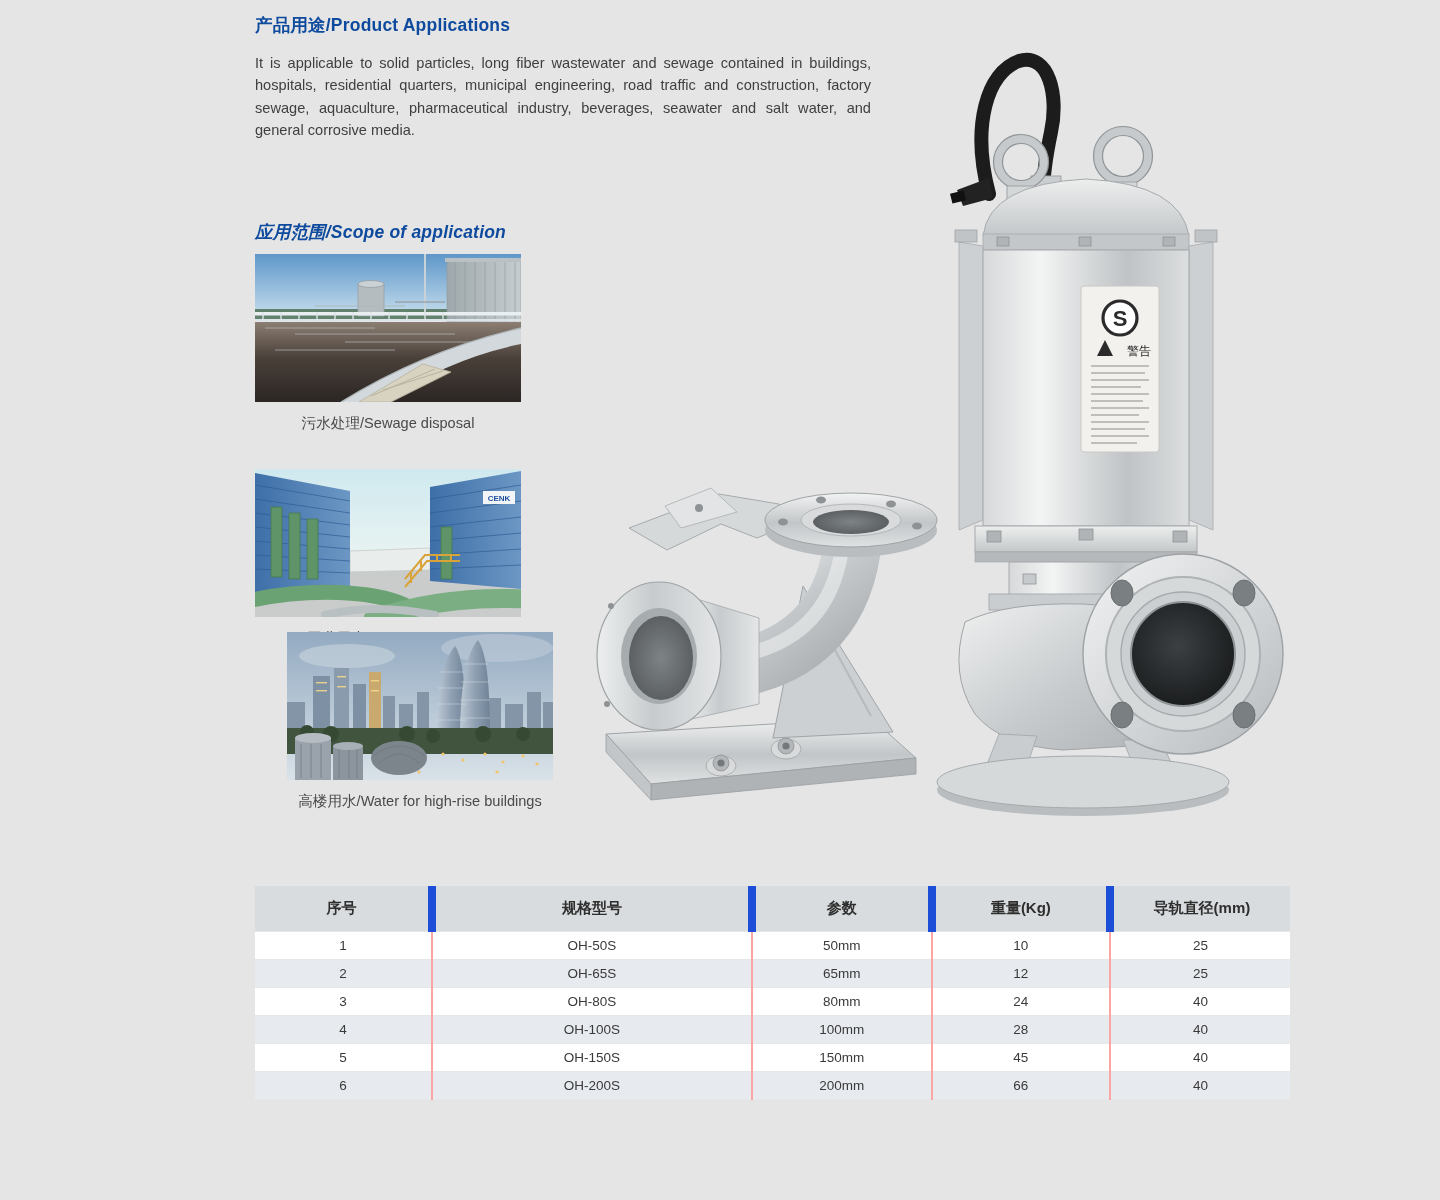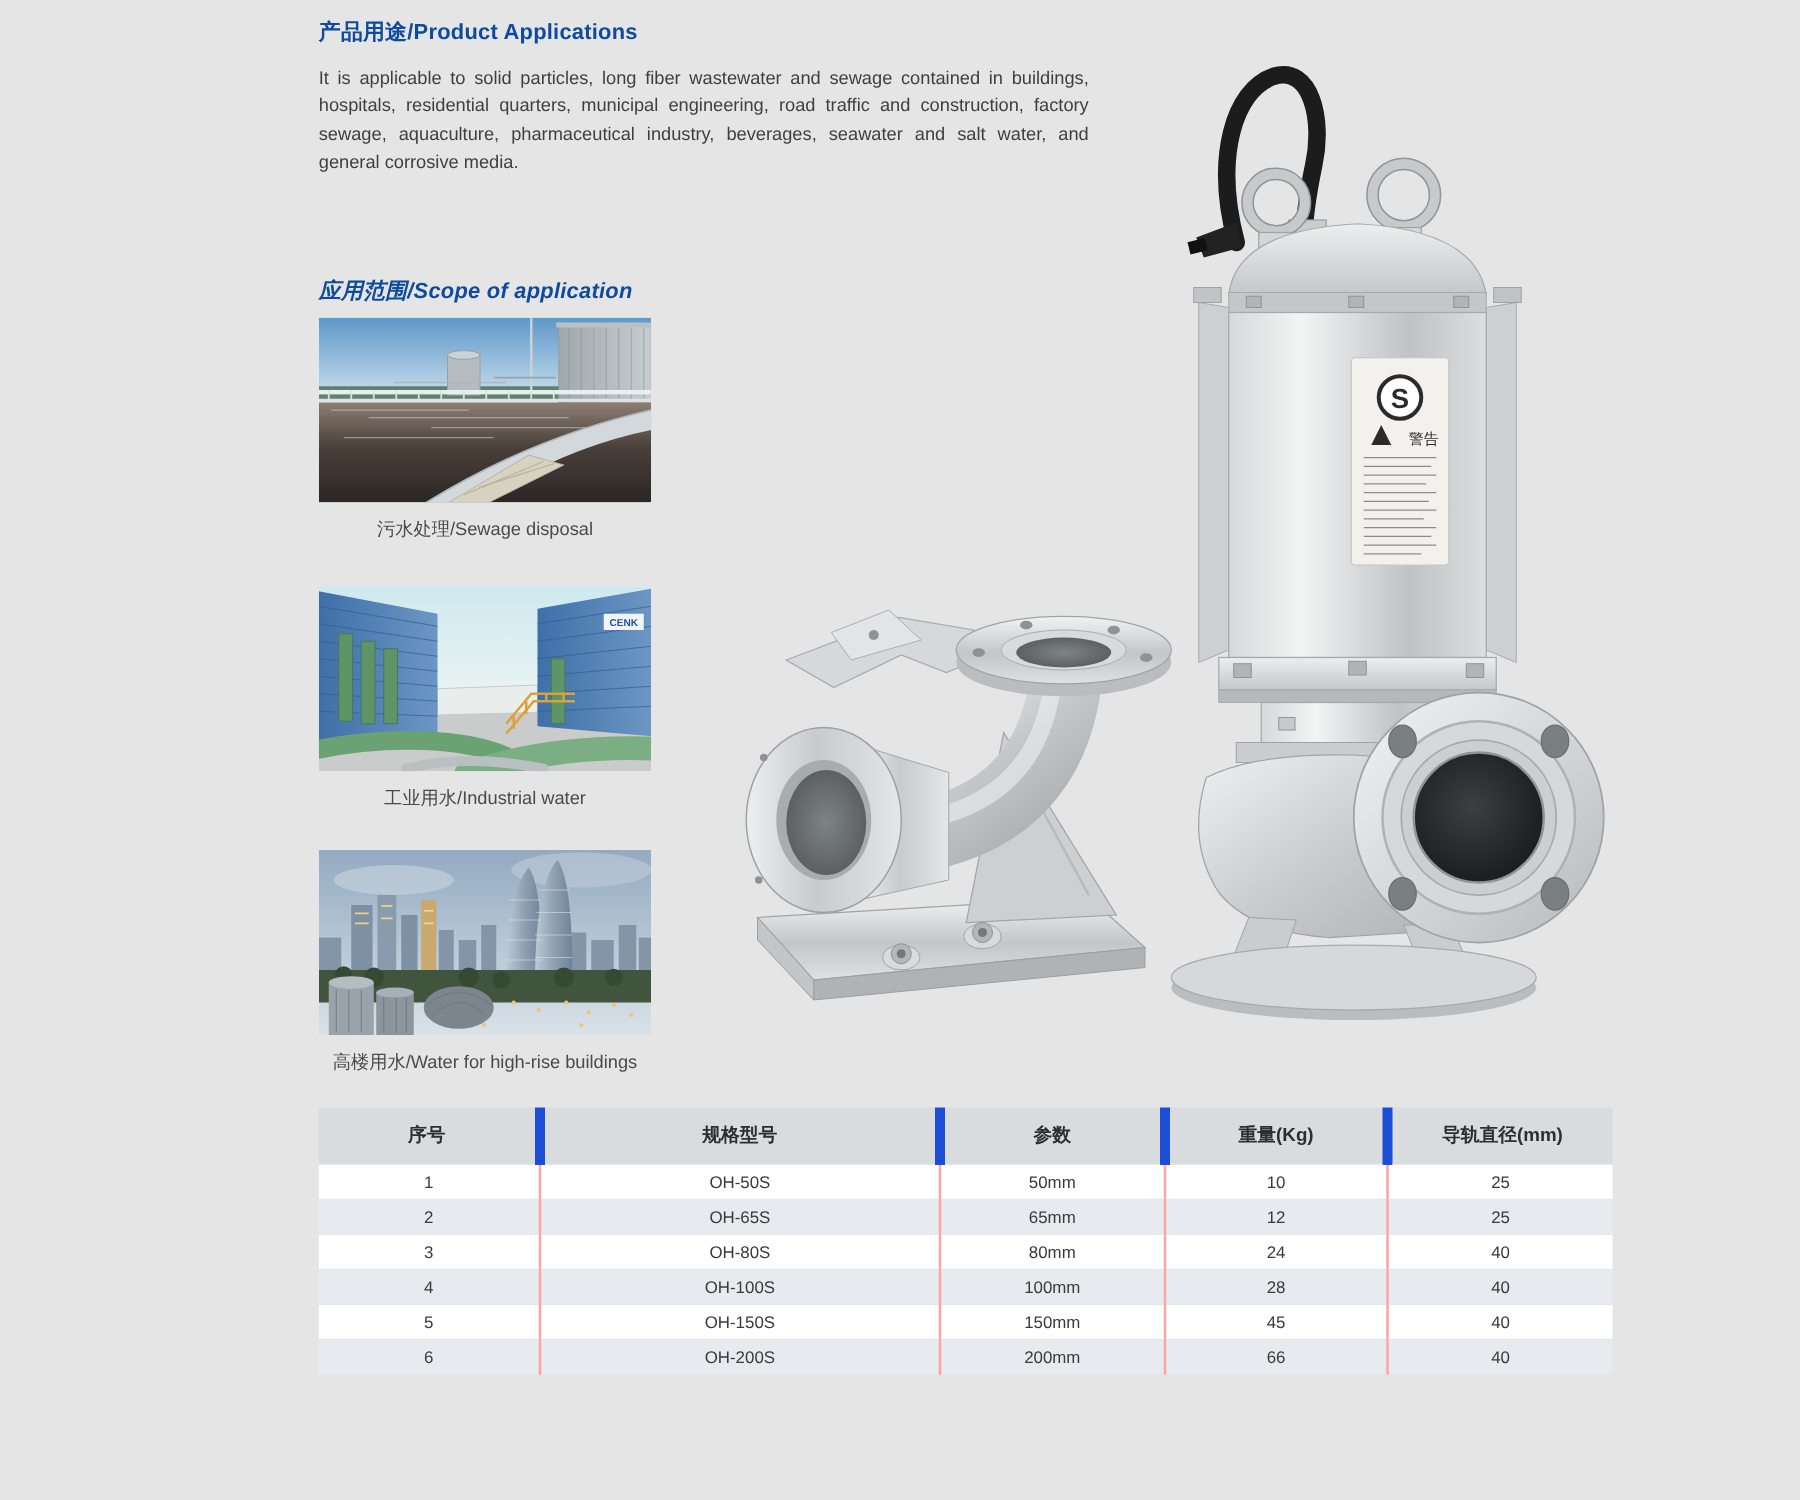--- a/index.html
+++ b/index.html
@@ -9,22 +9,22 @@
   #heading-product{top:13px;}
   #heading-scope{top:220px;font-style:italic;}
   .intro{position:absolute;left:255px;top:52px;width:616px;font-size:14.6px;line-height:22.3px;
          color:#3F3F3F;text-align:justify;}
   .intro p{margin:0;}
   .figure{position:absolute;left:255px;width:266px;}
   .figure .photo{width:266px;height:148px;overflow:hidden;background:#e8edf0;}
   .figure .photo svg{display:block;}
   .figure .caption{margin-top:12px;text-align:center;font-size:14.6px;color:#4A4A4A;}
   #fig-sewage{top:254px;}
-  #fig-industrial{top:469px;}
-  #fig-city{top:680px;}
+  #fig-industrial{top:469px;text-decoration:underline;}
+  #fig-city{top:632px;margin-left:32px;}
   .product-shot{position:absolute;}
   #coupling-shot{left:571px;top:466px;width:368px;height:356px;}
   #pump-shot{left:931px;top:34px;width:370px;height:786px;}
   .table-wrap{position:absolute;left:255px;top:886px;width:1035px;}
   .tbl-title{height:44px;background:#0C4298;color:#ffffff;font-size:17.5px;font-weight:bold;
              display:flex;align-items:center;justify-content:center;letter-spacing:.2px;}
   table.spec{width:100%;border-collapse:collapse;table-layout:fixed;}
   table.spec thead th{height:45px;background:#D9DCDE;font-size:15px;color:#2E2E2E;font-weight:bold;
              text-align:center;border-left:8px solid #1d4ed8;padding:0;}
   table.spec thead th:first-child{border-left:none;}

